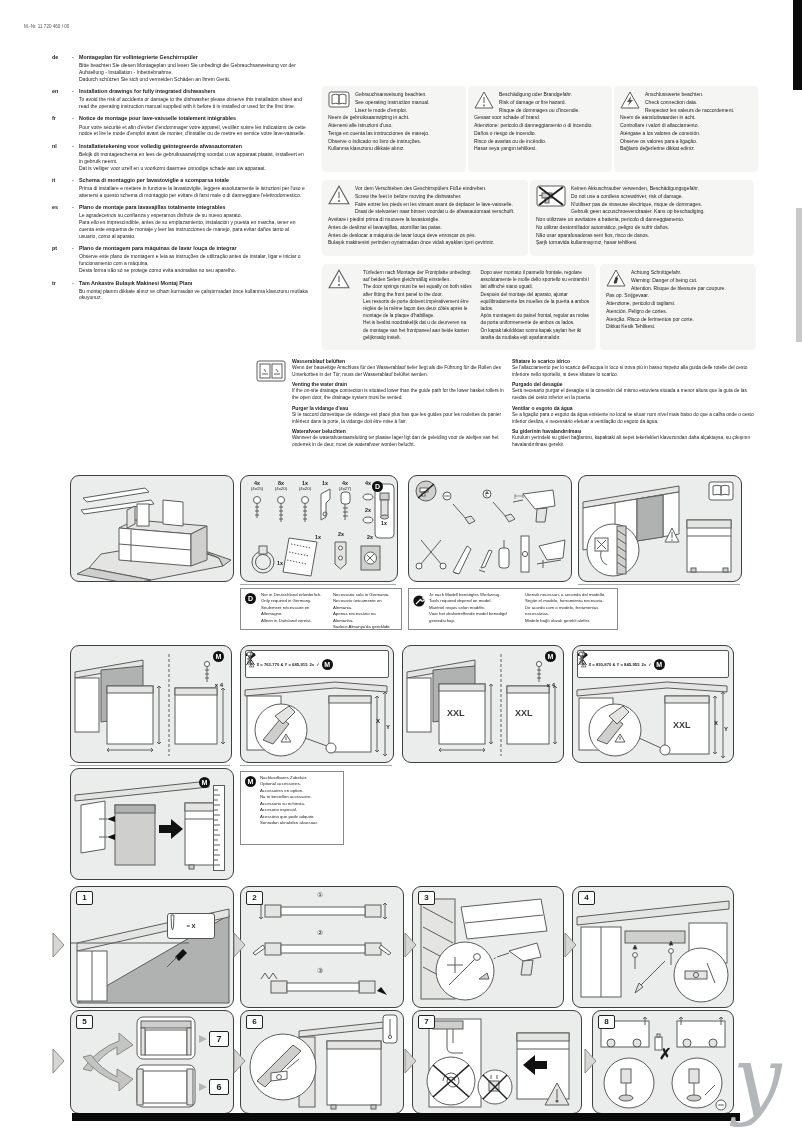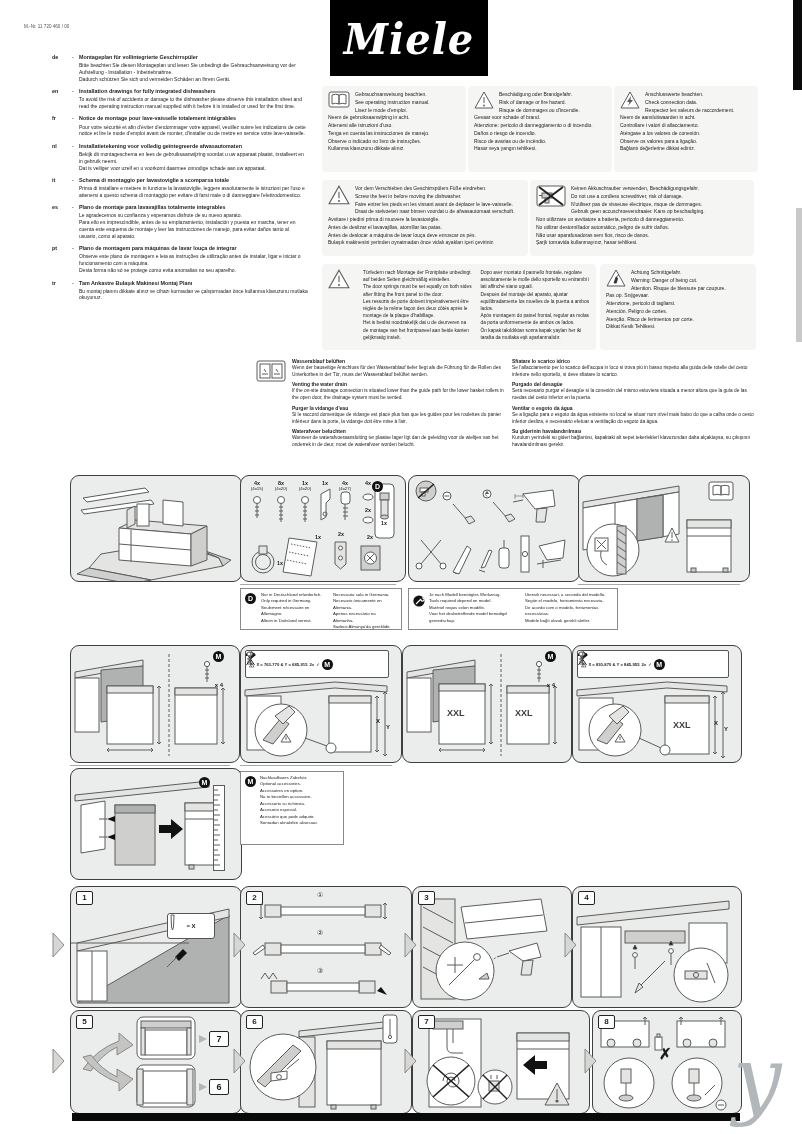--- a/index.html
+++ b/index.html
@@ -24,21 +24,21 @@
   .ibody{grid-column:3;font-size:5px;line-height:1.38;margin-top:1px;}
   
   .nbox{background:#f5f5f4;border-radius:4px;padding:5px 6px;font-size:5px;line-height:1.55;}
   .nbox .icon{float:left;margin:0 5px 2px 0;}
   .cols2{display:flex;gap:8px;}
   .cols2 .c{flex:1;font-size:4.8px;line-height:1.5;}
   
   .vh{font-weight:bold;font-size:5px;line-height:1.4;}
   .vb{font-size:4.8px;line-height:1.4;margin-bottom:3px;}
   
-  .panel{position:absolute;background:#ebedec;border:1.2px solid #3f3f3f;border-radius:9px;padding-left:8px;}
+  .panel{position:absolute;background:#ebedec;border:1.2px solid #3f3f3f;border-radius:9px;}
   .panel svg{position:absolute;left:0;top:0;}
   svg .o{fill:#fff;stroke:#5c5c5c;stroke-width:1;}
   svg .g1{fill:#e4e4e2;stroke:#5c5c5c;stroke-width:1;}
   svg .g2{fill:#cfcfcd;stroke:#5c5c5c;stroke-width:1;}
   svg .g3{fill:#b0b2b1;stroke:#5c5c5c;stroke-width:1;}
   svg .ln{stroke:#5c5c5c;stroke-width:1;fill:none;}
   svg .blk{fill:#111;}
   .pl{position:absolute;font-size:5.4px;font-weight:bold;text-align:center;line-height:1.15;}
   .pl small{font-weight:normal;font-size:4.4px;display:block;}
   .nbadge{position:absolute;top:4px;left:5px;width:15px;height:12px;background:#fff;
@@ -59,23 +59,20 @@
   #watermark{left:733px;top:1028px;font-family:"DejaVu Serif",serif;font-style:italic;
           font-size:86px;color:#b2b7b9;z-index:1;}
   #bottombar{left:72px;top:1113px;width:668px;height:8px;background:#0a0a0a;}
 </style>
 </head>
 <body>
 
 <div id="page">
 
   <div class="abs" id="matno">M.-Nr. 11 720 460 / 00</div>
-  <div class="abs" id="logo">
-    <span>Miele</span>
-  </div>
   <div class="abs edgeblack"></div>
   <div class="abs edgegray"></div>
 
   <div class="abs" id="intro">
     <div class="ientry">
       <span class="icode">de</span>
         <span class="isep">-</span>
       <span class="ititle">Montageplan für vollintegrierte Geschirrspüler</span>
       <span class="ibody lines">Bitte beachten Sie diesen Montageplan und lesen Sie unbedingt die Gebrauchsanweisung vor der Aufstellung - Installation - Inbetriebnahme.
 Dadurch schützen Sie sich und vermeiden Schäden an Ihrem Gerät.</span>

